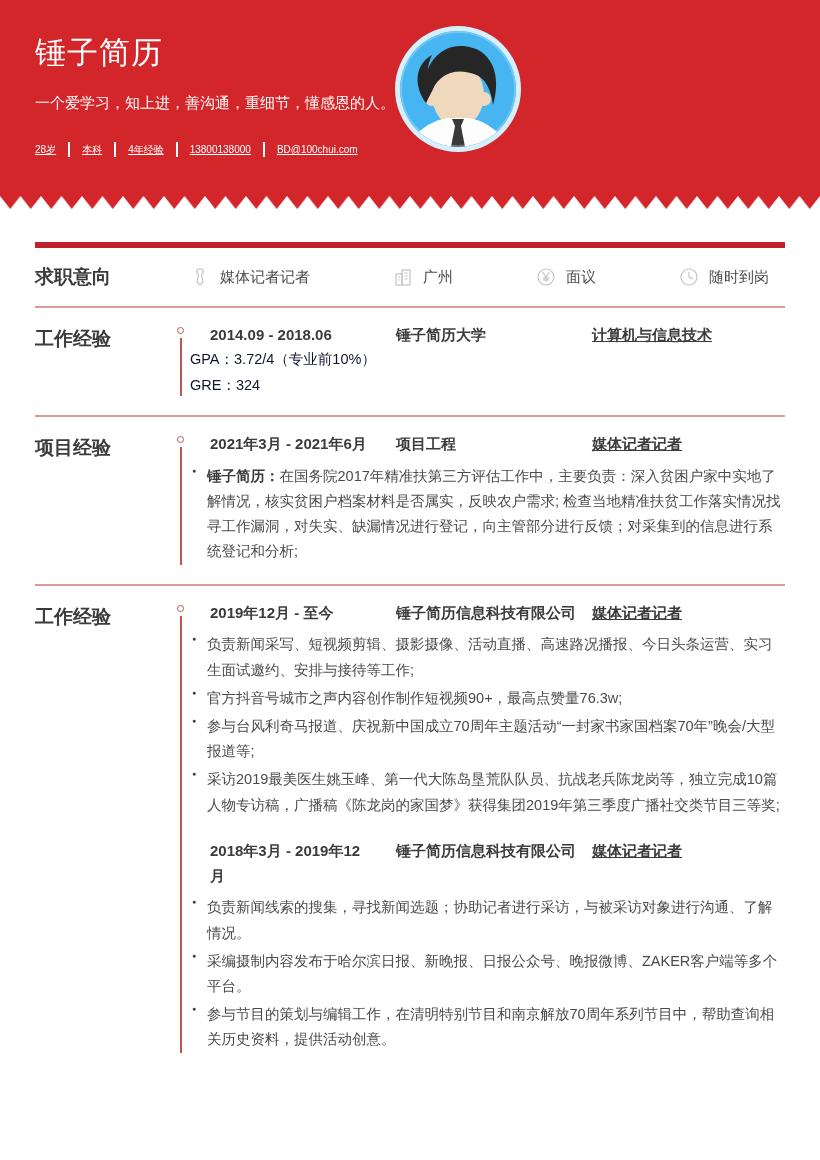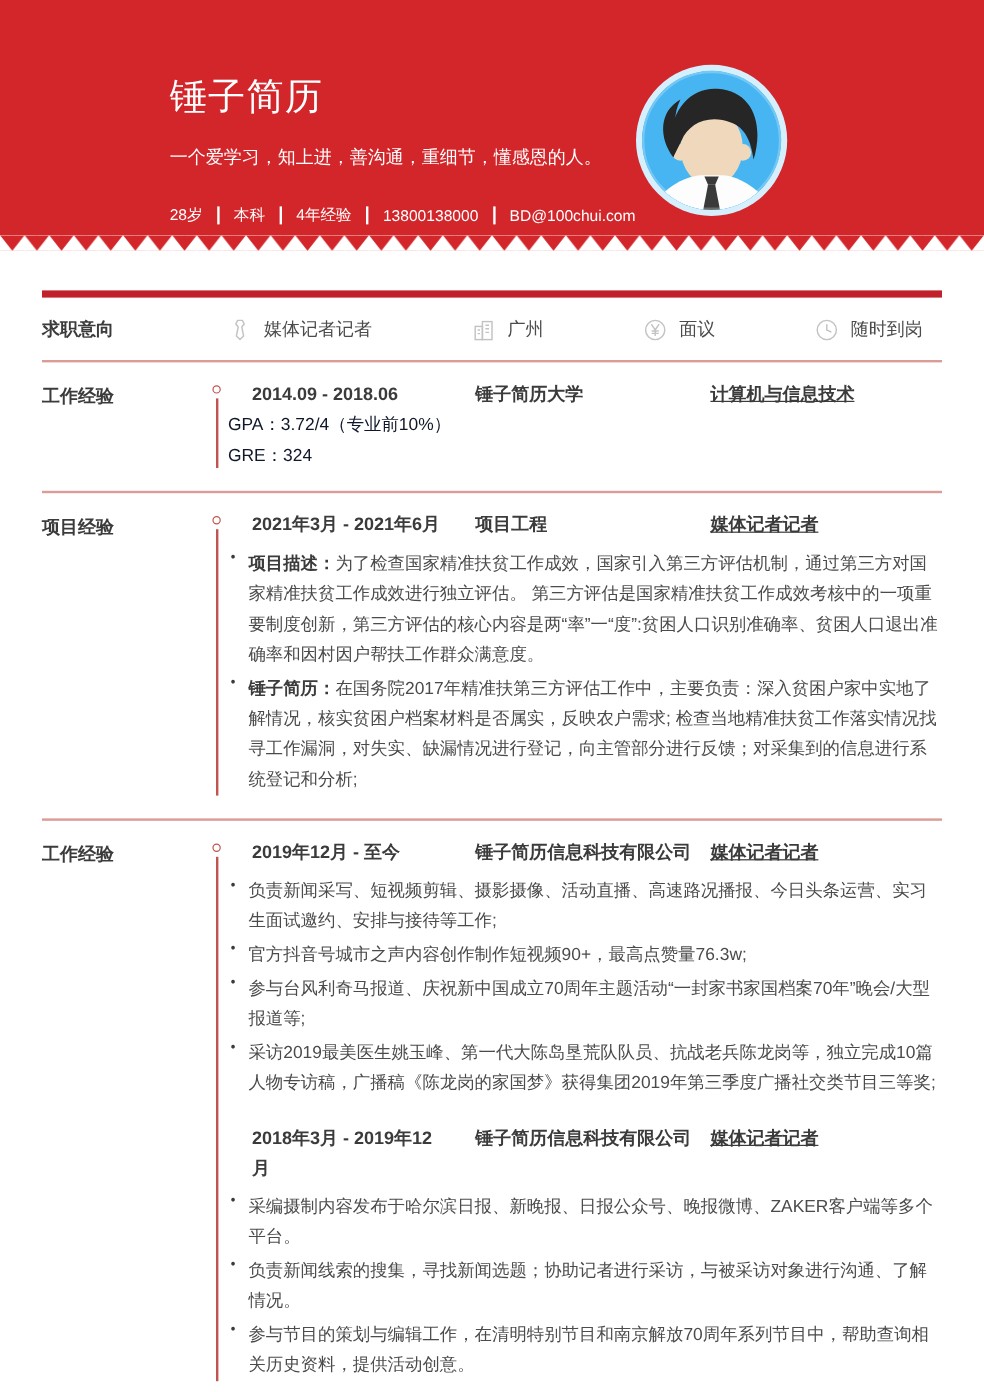--- a/index.html
+++ b/index.html
@@ -8,35 +8,35 @@
     width: 820px;
     background: #ffffff;
     font-family: "Liberation Sans", "DejaVu Sans", sans-serif;
     color: #4b4b4b;
     -webkit-font-smoothing: antialiased;
   }
   .page { width: 820px; min-height: 1160px; display: flex; flex-direction: column; background: #fff; }
 
   
   .hero { background: #d2262b; height: 196px; position: relative; color: #fff; }
-  .hero-inner { display: flex; justify-content: center; padding: 26px 58px 0 35px; margin-top: 28px; }
+  .hero-inner { display: flex; justify-content: flex-start; padding: 26px 58px 0 35px; }
   .hero-name { font-size: 31px; font-weight: 500; margin: 6px 0 0; letter-spacing: 1px; }
   .hero-tagline { margin: 20px 0 0; font-size: 15px; font-weight: 400; }
-  .hero-info { margin-top: 29px; font-size: 13px; display: flex; align-items: center; }
+  .hero-info { margin-top: 29px; font-size: 10px; display: flex; align-items: center; text-decoration: underline; }
   .hero-info .sep { display: inline-block; width: 2px; height: 15px; background: #ffffff; margin: 0 12px; }
   .avatar { width: 126px; height: 126px; border-radius: 50%; border: 5px solid rgba(255,255,255,0.78); flex-shrink: 0; overflow: hidden; background: #47b5f1; }
   .avatar svg { display: block; }
   .zigzag { display: block; }
 
   
   main { flex: 1; padding: 0 35px; }
   .accent-bar { height: 6px; background: #c1212a; margin-top: 33px; }
   .divider { height: 2px; background: #db9b97; }
   .section { display: flex; padding: 15px 0 16px; }
-  .section-title { width: 155px; flex-shrink: 0; font-size: 15px; font-weight: bold; color: #3b3b3b; margin: 0; padding-top: 3px; line-height: 1.4; }
+  .section-title { width: 155px; flex-shrink: 0; font-size: 19px; font-weight: bold; color: #3b3b3b; margin: 0; padding-top: 3px; line-height: 1.4; }
   .section-body { flex: 1; position: relative; min-width: 0; }
   .section-body.timeline::before { content: ""; position: absolute; left: -10px; top: 15px; bottom: 3px; width: 1.5px; background: #c2544f; }
   .section-body.timeline::after { content: ""; position: absolute; left: -13px; top: 4px; width: 5px; height: 5px; border: 1.5px solid #c2544f; border-radius: 50%; background: #fff; }
 
   
   .intent { align-items: center; padding: 16px 0 15px; }
   .intent .section-title { padding-top: 0; }
   .intent-row { flex: 1; display: flex; justify-content: space-between; align-items: center; padding-right: 16px; }
   .intent-item { display: flex; align-items: center; font-size: 15px; color: #4b4b4b; }
   .intent-item .icon { margin-right: 10px; display: inline-flex; }
@@ -177,21 +177,20 @@
     <section class="section">
       <h2 class="section-title">项目经验</h2>
       <div class="section-body timeline">
         <div class="entry">
           <div class="entry-head">
             <span class="col-period">2021年3月 - 2021年6月</span>
             <span class="col-org">项目工程</span>
             <span class="col-role">媒体记者记者</span>
           </div>
           <ul class="bullets">
-            <li><span class="b-label">项目描述：</span><span>为了检查国家精准扶贫工作成效，国家引入第三方评估机制，通过第三方对国家精准扶贫工作成效进行独立评估。 第三方评估是国家精准扶贫工作成效考核中的一项重要制度创新，第三方评估的核心内容是两“率”一“度”:贫困人口识别准确率、贫困人口退出准确率和因村因户帮扶工作群众满意度。</span></li>
             <li><span class="b-label">锤子简历：</span><span>在国务院2017年精准扶第三方评估工作中，主要负责：深入贫困户家中实地了解情况，核实贫困户档案材料是否属实，反映农户需求; 检查当地精准扶贫工作落实情况找寻工作漏洞，对失实、缺漏情况进行登记，向主管部分进行反馈；对采集到的信息进行系统登记和分析;</span></li>
           </ul>
         </div>
       </div>
     </section>
 
     <div class="divider"></div>
 
     <section class="section">
       <h2 class="section-title">工作经验</h2>
@@ -209,22 +208,22 @@
             <li>采访2019最美医生姚玉峰、第一代大陈岛垦荒队队员、抗战老兵陈龙岗等，独立完成10篇人物专访稿，广播稿《陈龙岗的家国梦》获得集团2019年第三季度广播社交类节目三等奖;</li>
           </ul>
         </div>
         <div class="entry">
           <div class="entry-head">
             <span class="col-period">2018年3月 - 2019年12月</span>
             <span class="col-org">锤子简历信息科技有限公司</span>
             <span class="col-role">媒体记者记者</span>
           </div>
           <ul class="bullets">
+            <li>负责新闻线索的搜集，寻找新闻选题；协助记者进行采访，与被采访对象进行沟通、了解情况。</li>
             <li>采编摄制内容发布于哈尔滨日报、新晚报、日报公众号、晚报微博、ZAKER客户端等多个平台。</li>
-            <li>负责新闻线索的搜集，寻找新闻选题；协助记者进行采访，与被采访对象进行沟通、了解情况。</li>
             <li>参与节目的策划与编辑工作，在清明特别节目和南京解放70周年系列节目中，帮助查询相关历史资料，提供活动创意。</li>
           </ul>
         </div>
       </div>
     </section>
 
   </main>
 
 </div>
 

